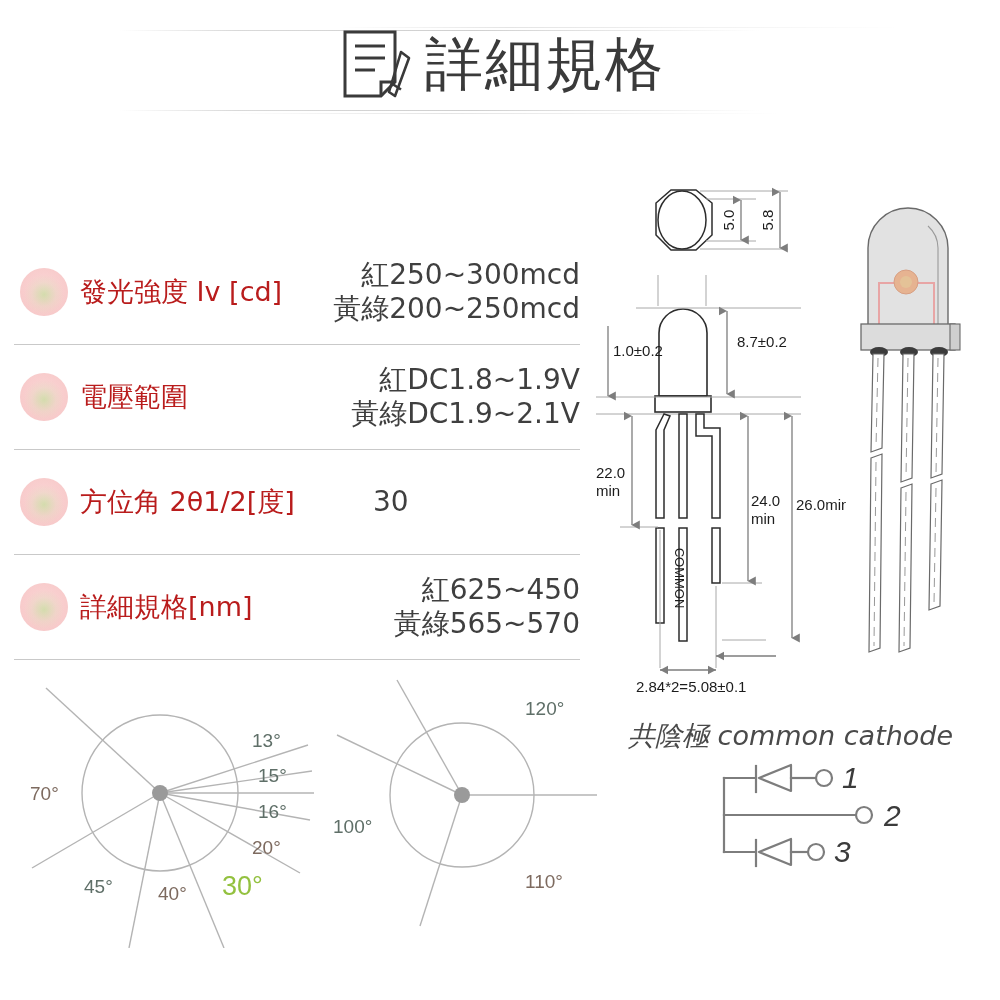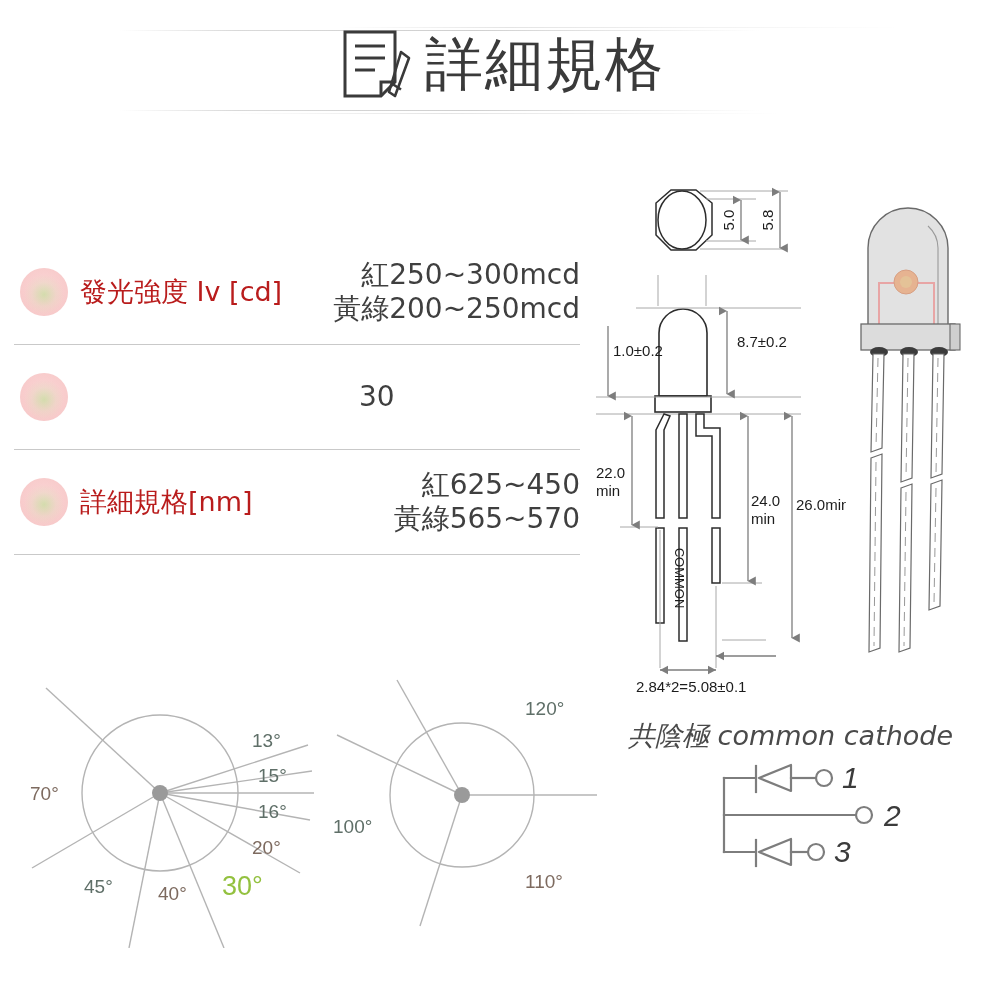--- a/index.html
+++ b/index.html
@@ -64,21 +64,21 @@
     font-family: "DejaVu Sans", "Liberation Sans", sans-serif;
   }
   .spec-value {
     position: absolute; right: 0; top: 50%;
     transform: translateY(-50%);
     text-align: right; font-size: 28px; color: #3f3f3f;
     line-height: 1.22; white-space: nowrap;
     font-family: "DejaVu Sans", "Liberation Sans", sans-serif;
   }
   .spec-value.center { right: auto; left: 345px; text-align: center; }
-  .spec-value .vline { display: block; }
+  .spec-value .vline { display: block; margin-left: 14px; }
   .angle-svg { position: absolute; }
   #angle-left-svg { left: 0px; top: 668px; }
   #angle-right-svg { left: 325px; top: 668px; }
 
   .ang-label { font-size: 19px; font-family: "Liberation Sans", sans-serif; }
   .ang-label.brown { fill: #7d6a5f; }
   .ang-label.slate { fill: #5f6f68; }
   .ang-label.green  { fill: #93c13f; font-size: 27px; }
 
   
@@ -127,23 +127,32 @@
 
   <div class="spec-row">
     <span class="spec-bullet"></span>
     <span class="spec-label">發光強度 Iv [cd]</span>
     <span class="spec-value">
       <span class="vline">紅250~300mcd</span>
       <span class="vline">黃綠200~250mcd</span>
     </span>
   </div>
 
-
   <div class="spec-row">
     <span class="spec-bullet"></span>
+    <span class="spec-label">電壓範圍</span>
+    <span class="spec-value">
+      <span class="vline">紅DC1.8~1.9V</span>
+      <span class="vline">黃綠DC1.9~2.1V</span>
+    </span>
+  </div>
+
+  <div class="spec-row">
+    <span class="spec-bullet"></span>
+    <span class="spec-label">方位角 2θ1/2[度]</span>
     <span class="spec-value center">
       <span class="vline">30</span>
     </span>
   </div>
 
   <div class="spec-row">
     <span class="spec-bullet"></span>
     <span class="spec-label">詳細規格[nm]</span>
     <span class="spec-value">
       <span class="vline">紅625~450</span>

